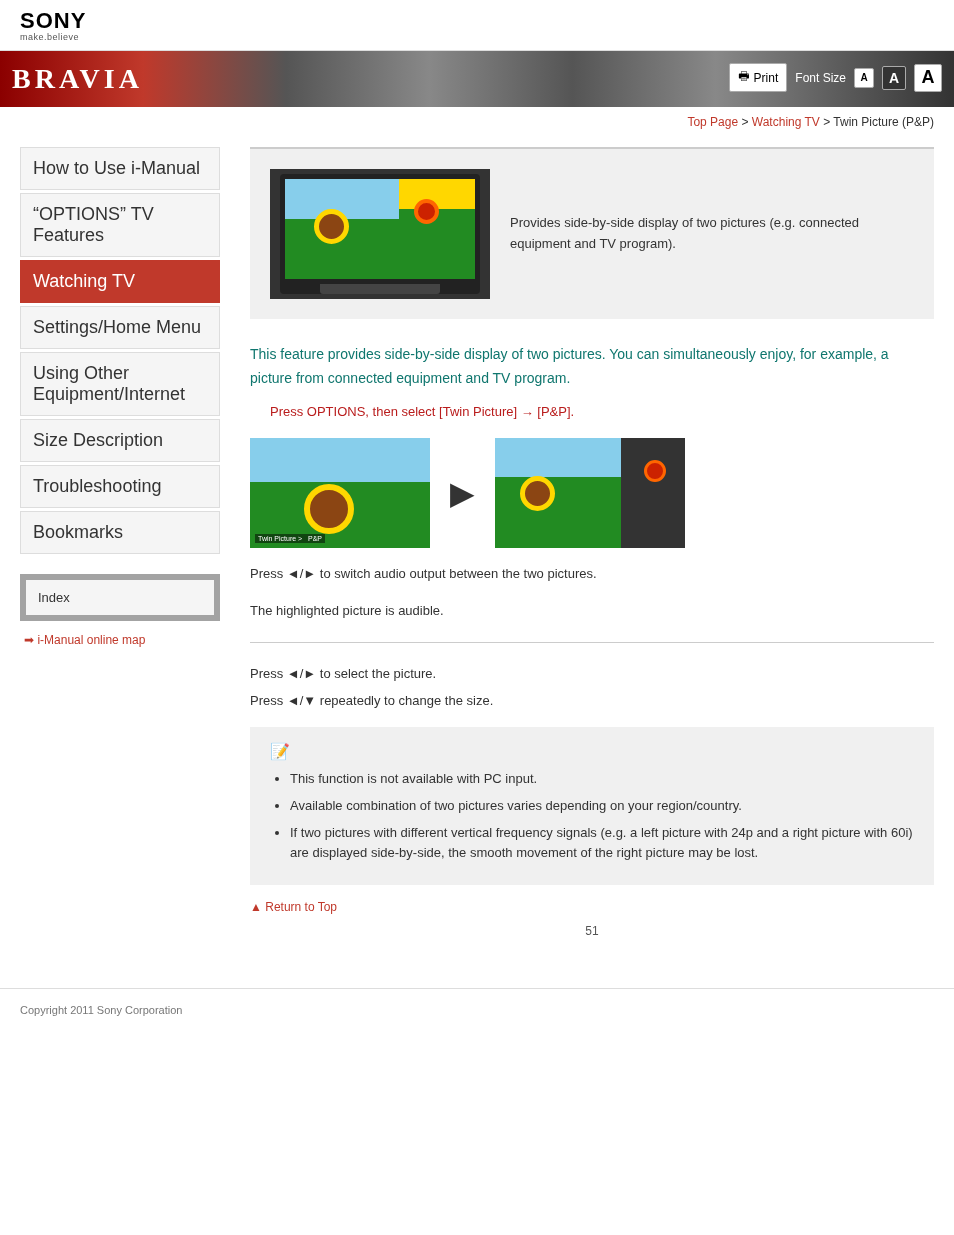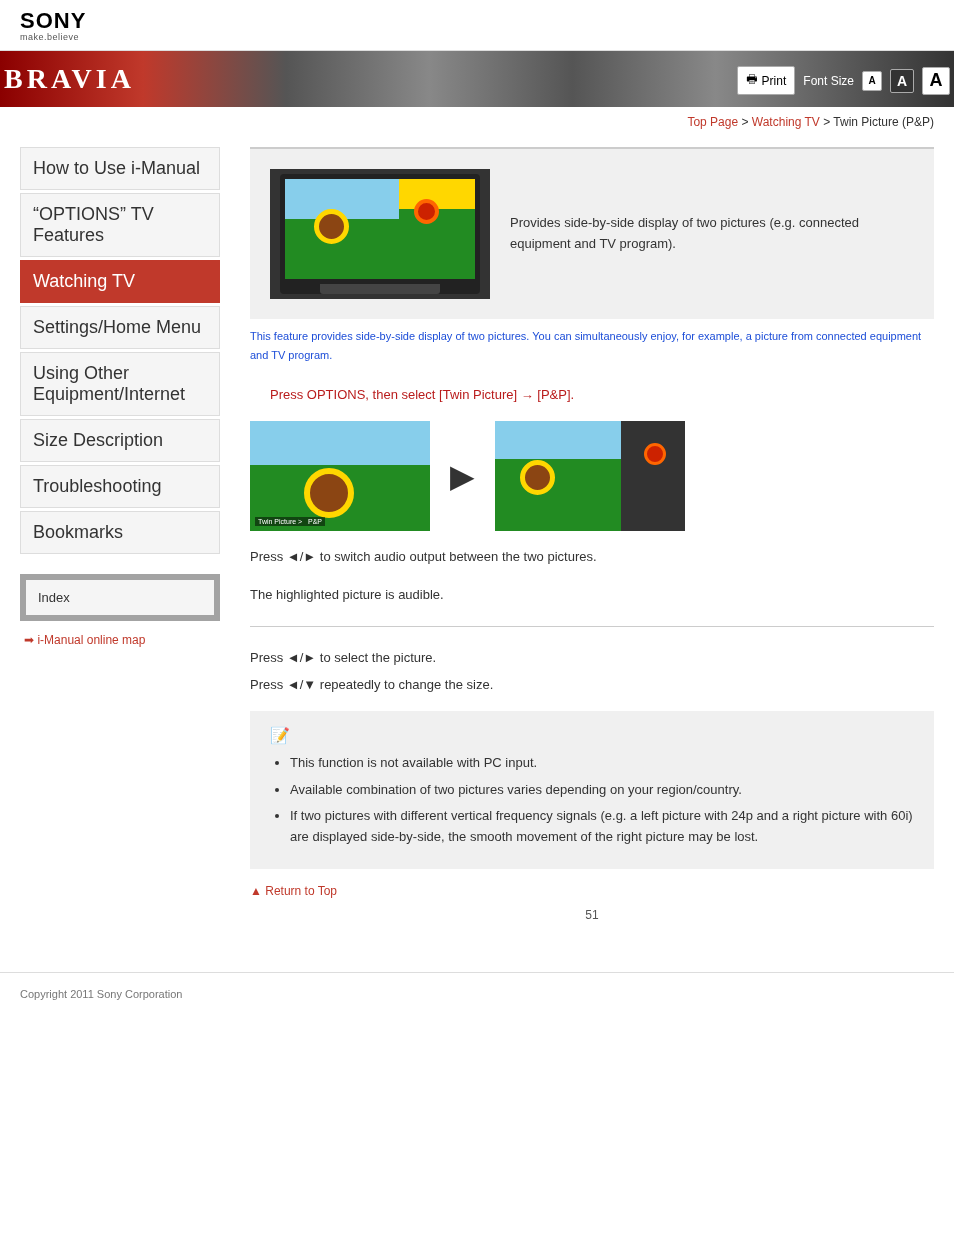--- a/index.html
+++ b/index.html
@@ -6,23 +6,23 @@
     body { font-family: Arial, sans-serif; font-size: 13px; color: #333; background: #fff; width: 954px; }
 
     
     .top-header { padding: 10px 20px 8px 20px; border-bottom: 1px solid #ddd; }
     .sony-logo { font-size: 22px; font-weight: bold; letter-spacing: 1px; color: #000; line-height: 1; }
     .sony-tagline { font-size: 9px; color: #555; letter-spacing: 0.5px; }
 
     
     .bravia-banner {
       background: linear-gradient(to right, #8b0000 0%, #c0392b 15%, #555 30%, #888 45%, #555 60%, #888 75%, #555 90%, #333 100%);
-      padding: 12px 4px;
+      padding: 12px 12px;
       display: flex;
-      align-items: flex-end;
+      align-items: flex-start;
       justify-content: space-between;
     }
     .bravia-title { color: #fff; font-size: 28px; font-weight: bold; letter-spacing: 4px; font-family: Georgia, serif; }
     .banner-controls { display: flex; align-items: center; gap: 8px; }
     .print-btn {
       background: #fff;
       border: 1px solid #aaa;
       padding: 3px 8px;
       font-size: 12px;
       cursor: pointer;
@@ -85,21 +85,21 @@
     
     .content { flex: 1; padding: 10px 20px 20px 30px; }
 
     
     .feature-box {
       background: #f0f0f0;
       padding: 20px;
       display: flex;
       align-items: center;
       gap: 20px;
-      margin-bottom: 8px;
+      margin-bottom: 24px;
       border-top: 2px solid #ccc;
     }
     .feature-img {
       width: 220px;
       height: 130px;
       background: #333;
       flex-shrink: 0;
       position: relative;
       overflow: hidden;
     }
@@ -183,21 +183,21 @@
       top: 35%;
       left: 20%;
       width: 35px;
       height: 35px;
       border-radius: 50%;
       background: #8B4513;
       border: 5px solid #FFD700;
     }
     .arrow-icon { font-size: 32px; color: #333; }
 
-    .section-desc { font-size: 11px; color: #1d4ed8; line-height: 1.7; margin-bottom: 20px; }
+    .section-desc { font-size: 14px; color: #0f766e; line-height: 1.7; margin-bottom: 10px; }
     .options-text { font-size: 13px; color: #b91c1c; line-height: 1.7; margin: 10px 0 15px 20px; }
 
     .switch-text { font-size: 13px; color: #333; line-height: 1.7; margin-top: 15px; }
     hr { border: none; border-top: 1px solid #ccc; margin: 20px 0; }
 
     .select-text { font-size: 13px; color: #333; line-height: 1.7; margin: 5px 0; }
 
     
     .note-box {
       background: #f0f0f0;

